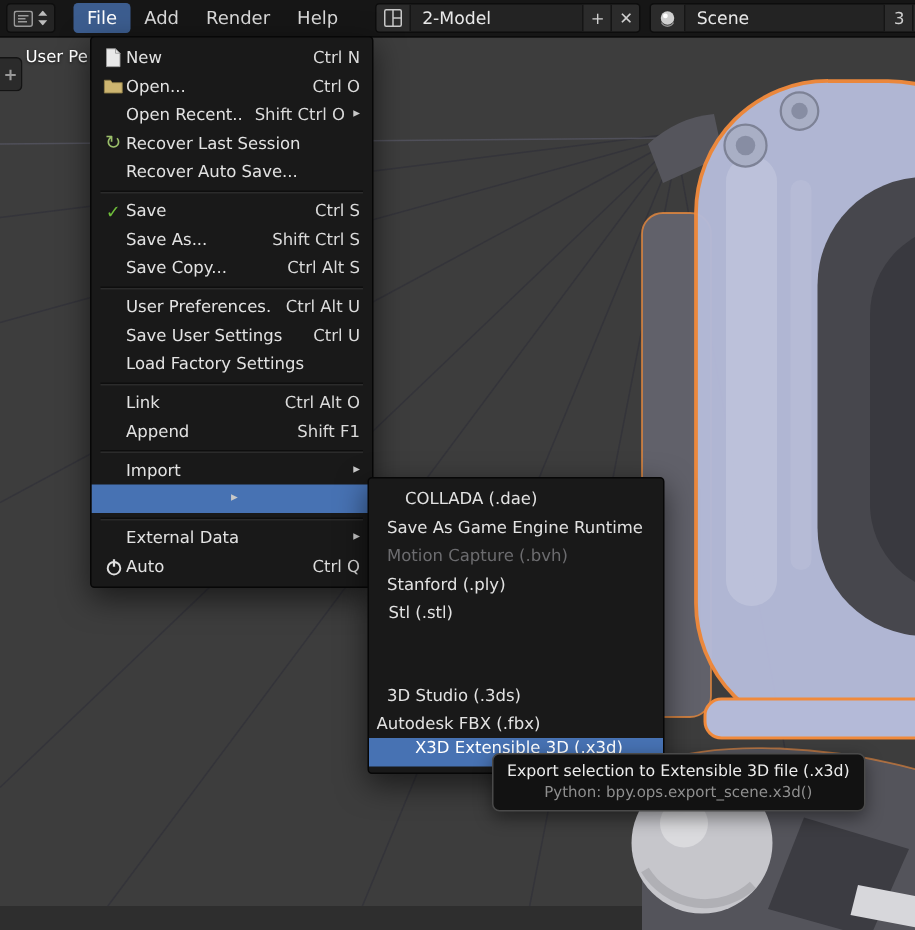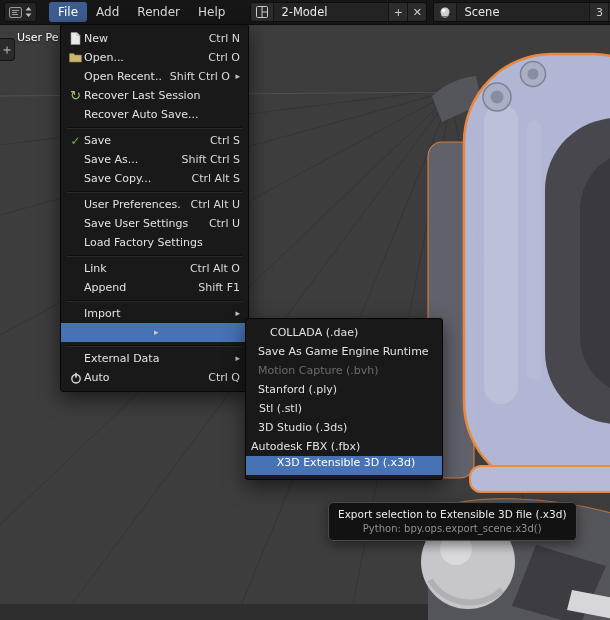--- a/index.html
+++ b/index.html
@@ -267,21 +267,21 @@
     </div>
     <div class="mi dis" style="padding-left: 12px; align-items: center;">
       <span class="mi-label">Motion Capture (.bvh)</span>
     </div>
     <div class="mi" style="padding-left: 12px;">
       <span class="mi-label">Stanford (.ply)</span>
     </div>
     <div class="mi" style="padding-left: 13px;">
       <span class="mi-label">Stl (.stl)</span>
     </div>
-    <div class="mi" style="padding-left: 12px;">
+    <div class="mi" style="padding-left: 12px; margin-top: 36px;">
       <span class="mi-label">3D Studio (.3ds)</span>
     </div>
     <div class="mi" style="padding-left: 5px;">
       <span class="mi-label">Autodesk FBX (.fbx)</span>
     </div>
     <div class="mi hl" style="padding-left: 12px;">
       <span class="mi-label">X3D Extensible 3D (.x3d)</span>
     </div>
   </div>
 

